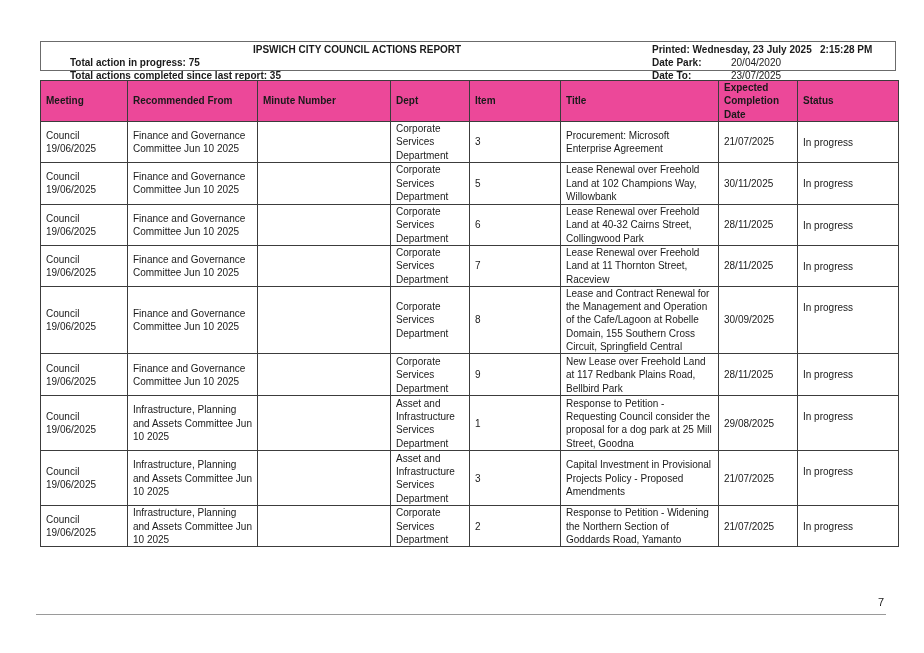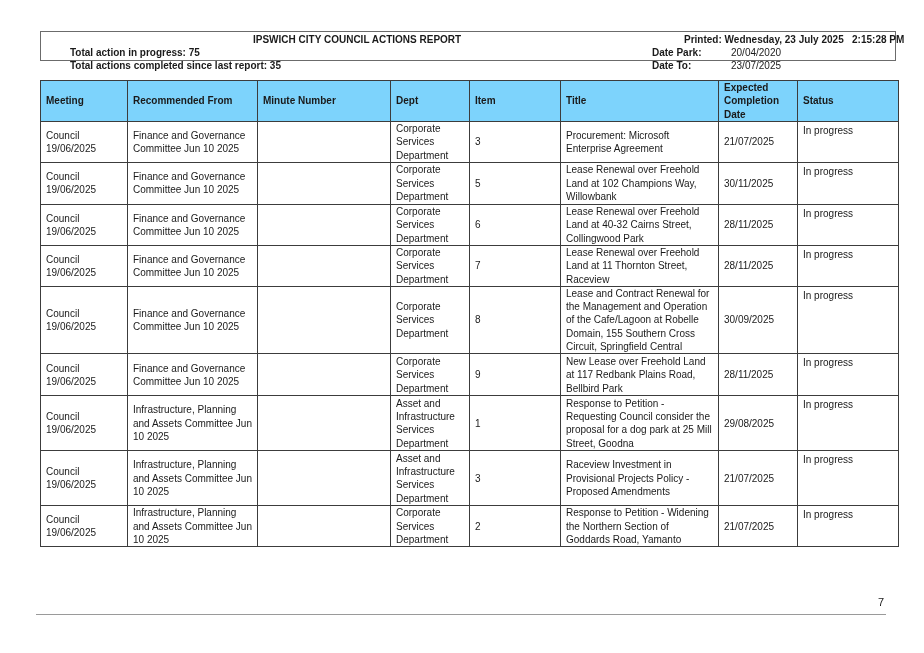--- a/index.html
+++ b/index.html
@@ -11,21 +11,21 @@
     width: 924px;
     height: 653px;
     position: relative;
     overflow: hidden;
     font-family: "Liberation Sans", "DejaVu Sans", sans-serif;
     color: #1a1a1a;
   }
   .report-header {
     position: absolute;
     left: 40px;
-    top: 31px;
+    top: 41px;
     width: 856px;
     height: 30px;
     border: 1px solid #6b6b6b;
     box-sizing: border-box;
     font-size: 10px;
     font-weight: bold;
     line-height: 13px;
   }
   .report-title {
     position: absolute;
@@ -54,51 +54,51 @@
   }
   .meta-label {
     position: absolute;
     left: 0;
   }
   .meta-value {
     position: absolute;
     left: 79px;
     font-weight: normal;
   }
-  .printed-label { position: absolute; left: 0; margin-left: 32px; }
+  .printed-label { position: absolute; left: 0; }
 
   table.actions {
     position: absolute;
     left: 40px;
     top: 80px;
     border-collapse: collapse;
     table-layout: fixed;
     width: 858px;
     font-size: 10px;
     line-height: 13.3px;
   }
   table.actions th, table.actions td {
     border: 1.5px solid #3c3c3c;
     box-sizing: border-box;
     padding: 0 5px;
     text-align: left;
     overflow: hidden;
   }
   table.actions th {
-    background: #7dd3fc;
+    background: #ec4899;
     font-weight: bold;
     vertical-align: middle;
     height: 38px;
   }
   table.actions td {
     vertical-align: middle;
   }
   table.actions td.status {
     vertical-align: top;
-    padding-top: 2px;
+    padding-top: 14px;
   }
   .c-meeting { width: 87px; }
   .c-rec { width: 130px; }
   .c-minute { width: 133px; }
   .c-dept { width: 79px; }
   .c-item { width: 91px; }
   .c-title { width: 158px; }
   .c-exp { width: 79px; }
   .c-status { width: 101px; }
 
@@ -233,21 +233,21 @@
         <td>Response to Petition - Requesting Council consider the proposal for a dog park at 25 Mill Street, Goodna</td>
         <td>29/08/2025</td>
         <td class="status">In progress</td>
       </tr>
       <tr style="height: 55px;">
         <td>Council 19/06/2025</td>
         <td>Infrastructure, Planning and Assets Committee Jun 10 2025</td>
         <td></td>
         <td>Asset and Infrastructure Services Department</td>
         <td>3</td>
-        <td>Raceview Investment in Provisional Projects Policy  - Proposed Amendments</td>
+        <td>Capital Investment in Provisional Projects Policy  - Proposed Amendments</td>
         <td>21/07/2025</td>
         <td class="status">In progress</td>
       </tr>
       <tr style="height: 41px;">
         <td>Council 19/06/2025</td>
         <td>Infrastructure, Planning and Assets Committee Jun 10 2025</td>
         <td></td>
         <td>Corporate Services Department</td>
         <td>2</td>
         <td>Response to Petition - Widening the Northern Section of Goddards Road, Yamanto</td>

